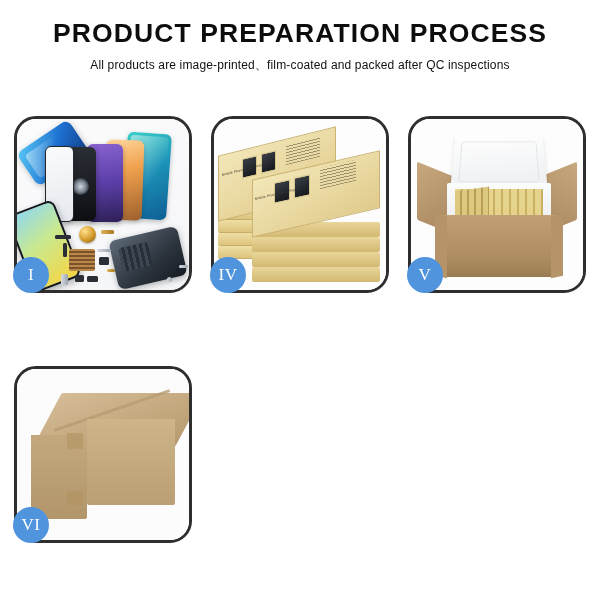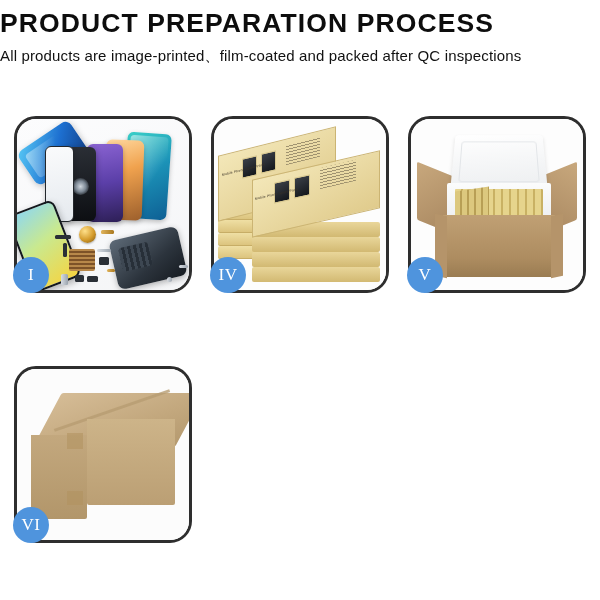--- a/index.html
+++ b/index.html
@@ -5,29 +5,29 @@
   * { box-sizing: border-box; margin: 0; padding: 0; }
   html, body {
     width: 600px; height: 600px;
     background: #ffffff;
     font-family: "Liberation Sans", sans-serif;
     overflow: hidden;
   }
   .page { position: relative; width: 600px; height: 600px; background:#fff; }
 
   
-  .header { padding-top: 10px; text-align: left; }
+  .header { padding-top: 20px; text-align: center; }
   .title {
     font-size: 26.5px; font-weight: 700; color: #0d0d0d;
     letter-spacing: 1.1px; line-height: 1.05;
     font-family: "Liberation Sans", sans-serif;
     white-space: nowrap;
   }
   .subtitle {
-    margin-top: 9px; font-size: 15px; color: #111; font-weight: 400;
+    margin-top: 9px; font-size: 12px; color: #111; font-weight: 400;
     letter-spacing: .15px; white-space: nowrap;
   }
 
   
   .grid {
     position: absolute; left: 14px; top: 116px;
     width: 572px;
     display: grid;
     grid-template-columns: repeat(3, 178px);
     grid-template-rows: repeat(2, 177px);

